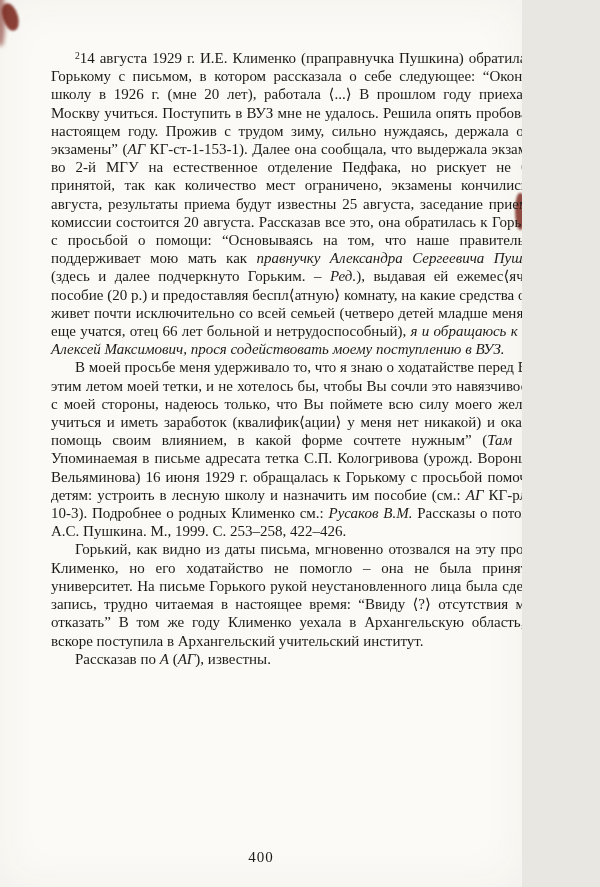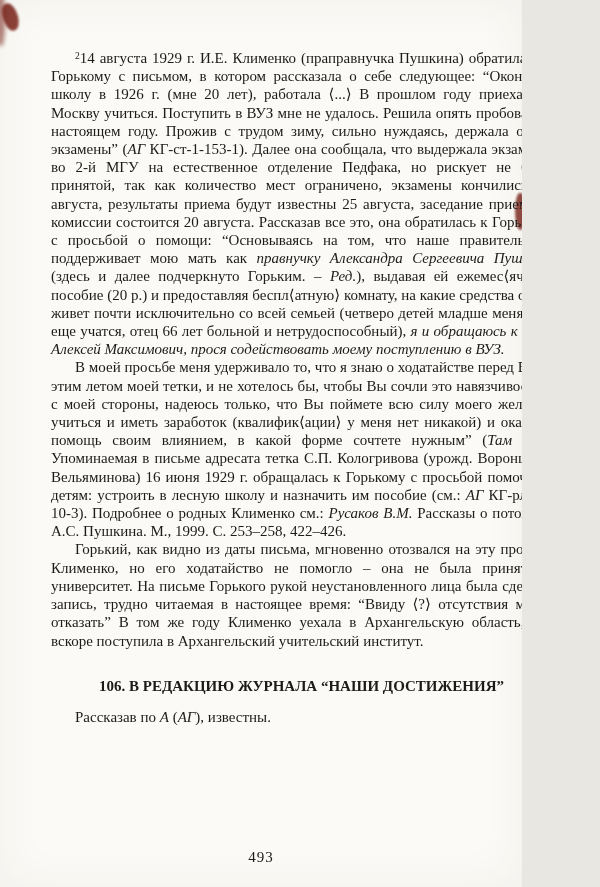--- a/index.html
+++ b/index.html
@@ -85,21 +85,20 @@
 
   <div class="stain stain-top-left-a"></div>
   <div class="stain stain-top-left-b"></div>
   <div class="stain stain-right-edge"></div>
 
   <div class="text-block">
     <p class="para"><sup class="fn">2</sup><span>14 августа 1929 г. И.Е. Клименко (праправнучка Пушкина) обратилась к Горькому с письмом, в котором рассказала о себе следующее: “Окончила школу в 1926 г. (мне 20 лет), работала ⟨...⟩ В прошлом году приехала в Москву учиться. Поступить в ВУЗ мне не удалось. Решила опять пробовать в настоящем году. Прожив с трудом зиму, сильно нуждаясь, держала опять экзамены” (</span><span class="it">АГ</span><span> КГ-ст-1-153-1). Далее она сообщала, что выдержала экзамены во 2-й МГУ на естественное отделение Педфака, но рискует не быть принятой, так как количество мест ограничено, экзамены кончились 13 августа, результаты приема будут известны 25 августа, заседание приемной комиссии состоится 20 августа. Рассказав все это, она обратилась к Горькому с просьбой о помощи: “Основываясь на том, что наше правительство поддерживает мою мать как </span><span class="it">правнучку Александра Сергеевича Пушкина</span><span> (здесь и далее подчеркнуто Горьким. – </span><span class="it">Ред.</span><span>), выдавая ей ежемес⟨ячное⟩ пособие (20 р.) и предоставляя беспл⟨атную⟩ комнату, на какие средства она и живет почти исключительно со всей семьей (четверо детей младше меня, все еще учатся, отец 66 лет больной и нетрудоспособный), </span><span class="it">я и обращаюсь к Вам, Алексей Максимович, прося содействовать моему поступлению в ВУЗ.</span></p>
     <p class="para"><span>В моей просьбе меня удерживало то, что я знаю о ходатайстве перед Вами этим летом моей тетки, и не хотелось бы, чтобы Вы сочли это навязчивостью с моей стороны, надеюсь только, что Вы поймете всю силу моего желания учиться и иметь заработок (квалифик⟨ации⟩ у меня нет никакой) и окажете помощь своим влиянием, в какой форме сочтете нужным” (</span><span class="it">Там же</span><span>). Упоминаемая в письме адресата тетка С.П. Кологривова (урожд. Воронцова-Вельяминова) 16 июня 1929 г. обращалась к Горькому с просьбой помочь ее детям: устроить в лесную школу и назначить им пособие (см.: </span><span class="it">АГ</span><span> КГ-рл-13-10-3). Подробнее о родных Клименко см.: </span><span class="it">Русаков В.М.</span><span> Рассказы о потомках А.С. Пушкина. М., 1999. С. 253–258, 422–426.</span></p>
     <p class="para"><span>Горький, как видно из даты письма, мгновенно отозвался на эту просьбу Клименко, но его ходатайство не помогло – она не была принята в университет. На письме Горького рукой неустановленного лица была сделана запись, трудно читаемая в настоящее время: “Ввиду ⟨?⟩ отсутствия места отказать” В том же году Клименко уехала в Архангельскую область, где вскоре поступила в Архангельский учительский институт.</span></p>
 
-    <h2 class="heading">106. В РЕДАКЦИЮ ЖУРНАЛА “НАШИ ДОСТИЖЕНИЯ”</h2>
 
     <p class="para imprint"><span>Рассказав по </span><span class="it">А</span><span> (</span><span class="it">АГ</span><span>), известны.</span></p>
 
   </div>
 
-  <div class="page-number">493</div>
+  <div class="page-number">400</div>
 
 </div>
 
 </body></html>

